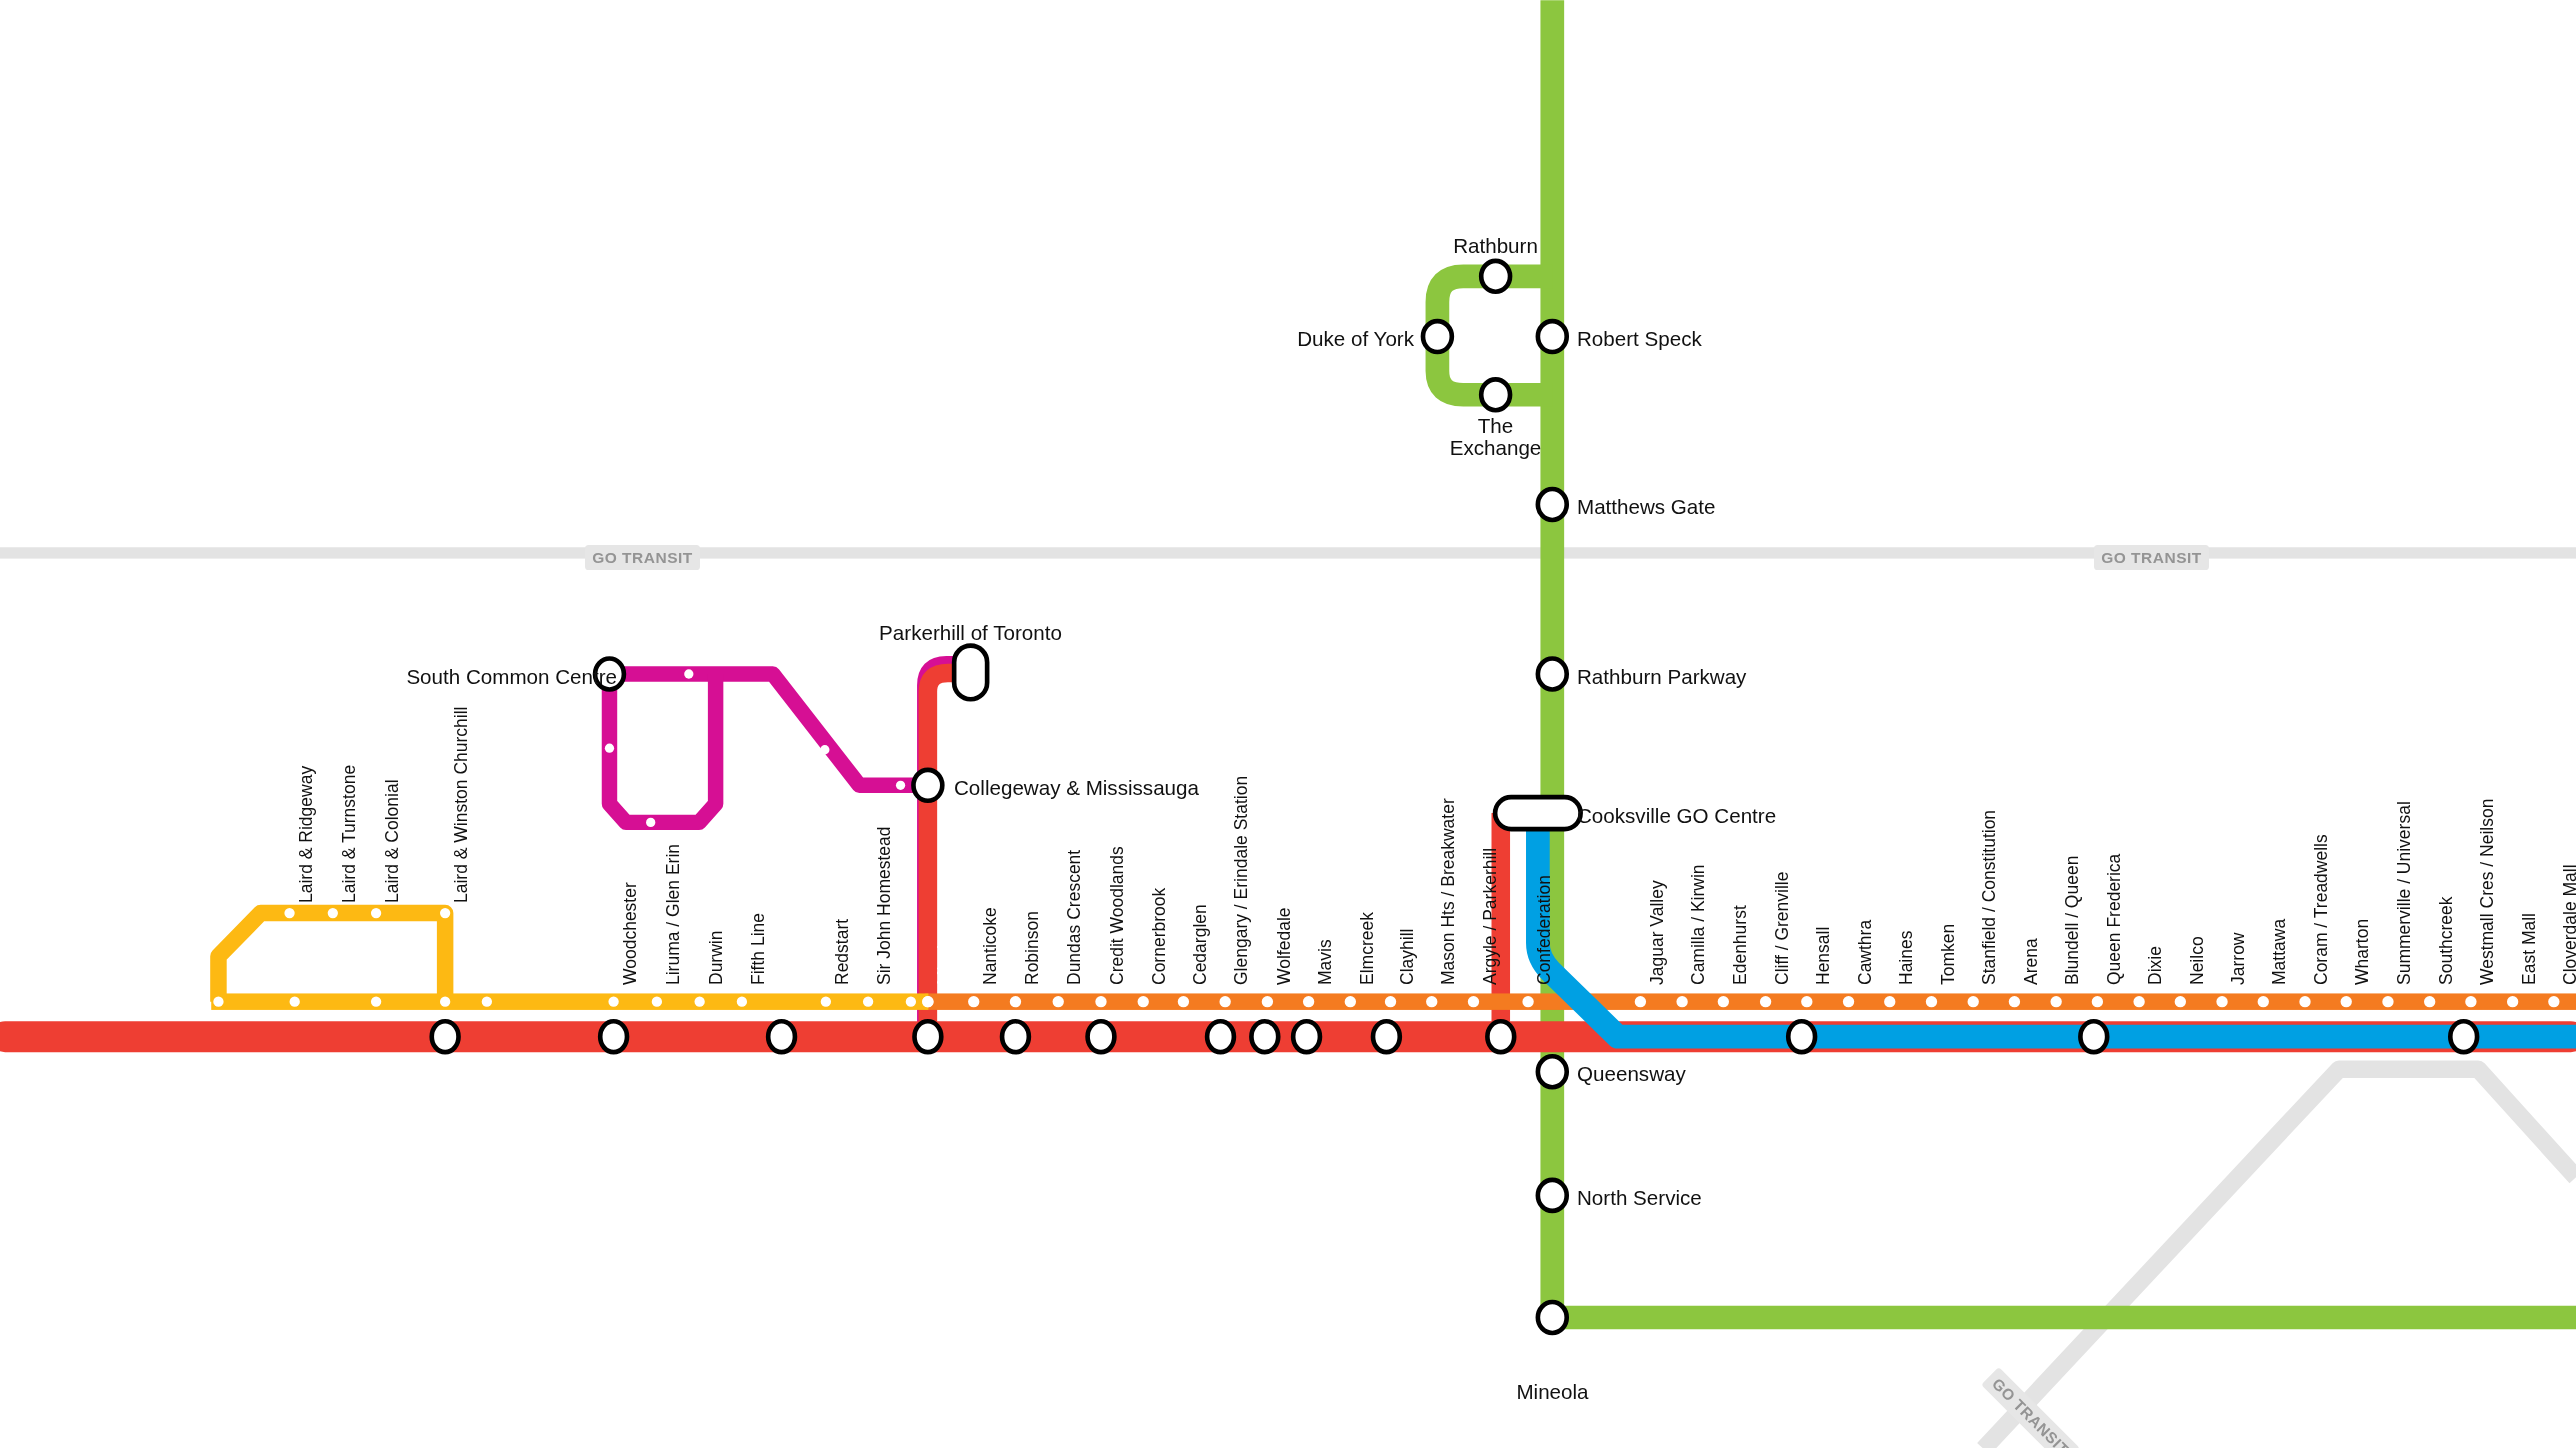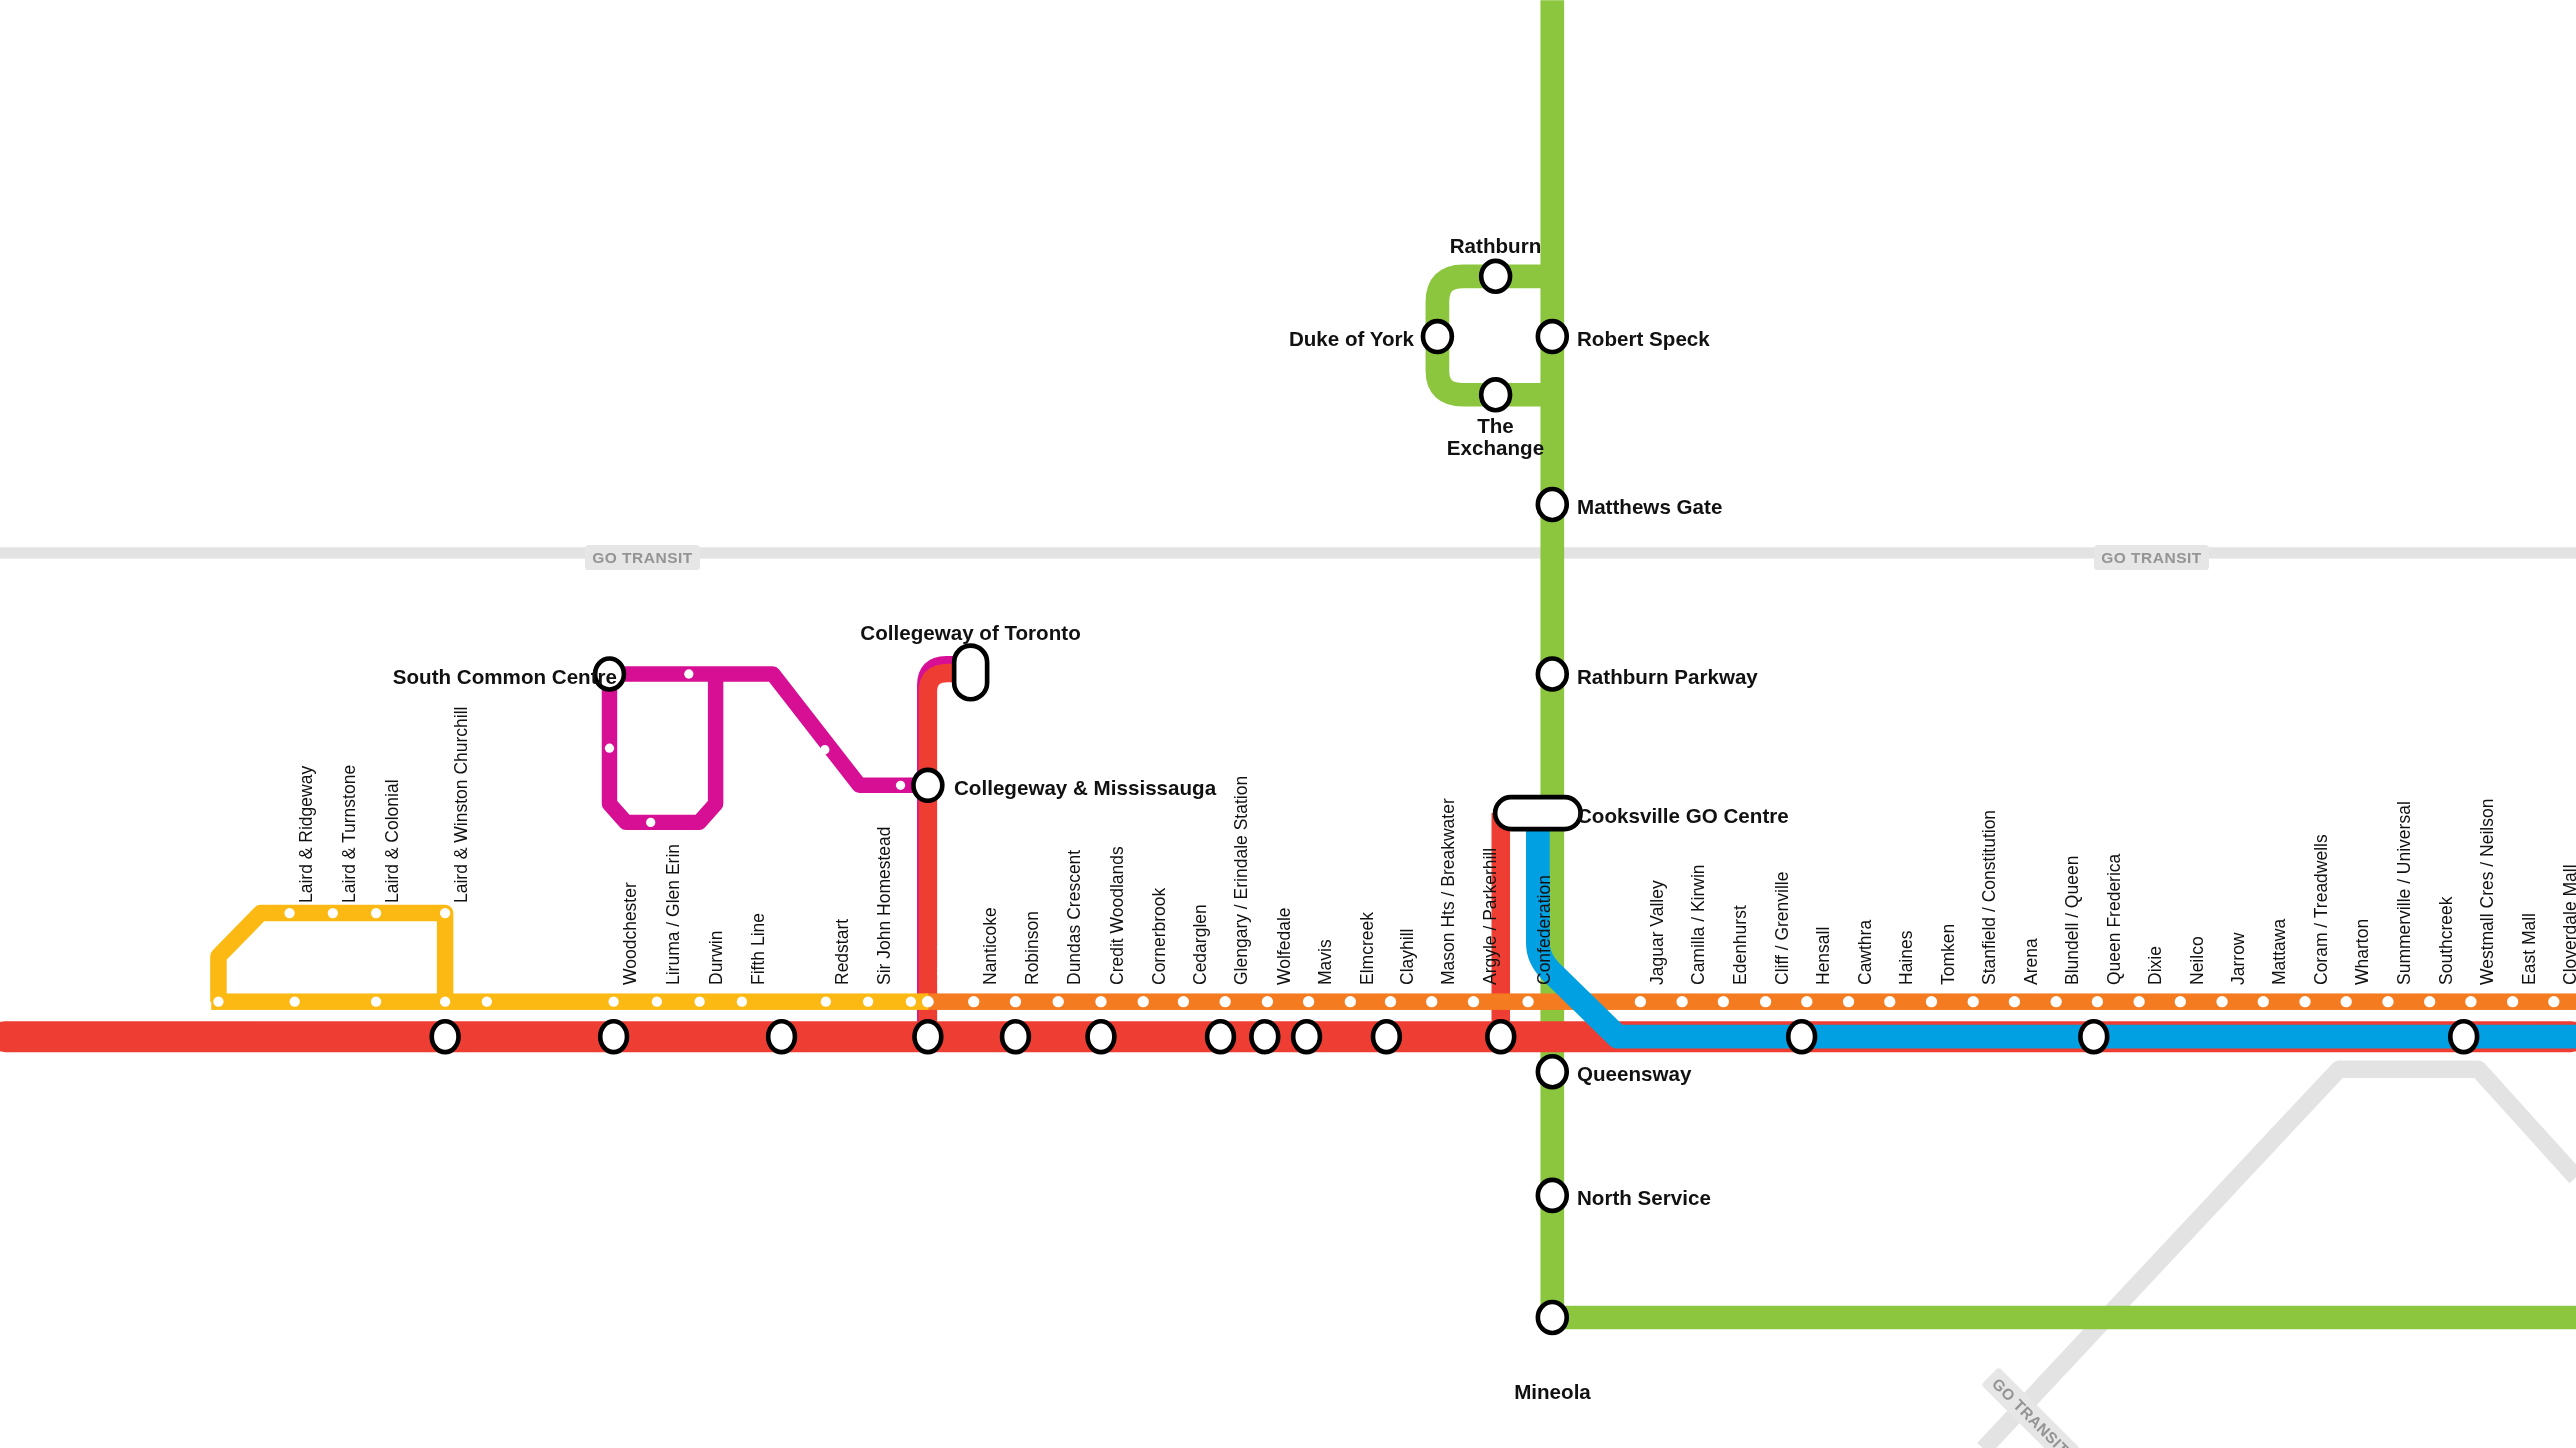--- a/index.html
+++ b/index.html
@@ -1,20 +1,20 @@
 <!DOCTYPE html>
 <html style="font-size:8.2px"><head>
 <meta charset="utf-8">
 <style>
   html,body{margin:0;padding:0;background:#fff;}
   body{font-family:"Liberation Sans",sans-serif;}
   #map-root{position:relative;width:2576px;height:1449px;background:#fff;overflow:hidden;}
   #map-svg{position:absolute;left:0;top:0;width:2576px;height:1449px;}
   .lbl{position:absolute;font-family:"Liberation Sans",sans-serif;white-space:nowrap;color:#111;}
-  .lbl-major{font-weight:bold;font-size:20.6px;}
+  .lbl-major{font-weight:normal;font-size:20.6px;}
   .lbl-vert{font-size:17.5px;transform-origin:0 0;transform:rotate(-90deg);}
   .lbl-vert.onred{color:#fff;}
   .go-badge{position:absolute;background:#e6e6e6;color:#949494;font-weight:bold;
             font-size:15.5px;letter-spacing:0.5px;padding:3.6px 7.2px;border-radius:3.6px;
             font-family:"Liberation Sans",sans-serif;}
   .go-badge.diag{transform-origin:50% 50%;}
 </style>
 </head>
 <body>
 
@@ -174,21 +174,21 @@
       <div class="lbl lbl-major" style="top: 327px; left: 0px; width: 1414px; text-align: right;">Duke of York</div>
       <div class="lbl lbl-major" style="top: 327px; left: 1577px;">Robert Speck</div>
       <div class="lbl lbl-major" style="top: 415px; left: 1341px; width: 309px; text-align: center; line-height: 1.05;">The<br>Exchange</div>
       <div class="lbl lbl-major" style="top: 495px; left: 1577px;">Matthews Gate</div>
       <div class="lbl lbl-major" style="top: 665px; left: 1577px;">Rathburn Parkway</div>
       <div class="lbl lbl-major" style="top: 804px; left: 1577px;">Cooksville GO Centre</div>
       <div class="lbl lbl-major" style="top: 1062px; left: 1577px;">Queensway</div>
       <div class="lbl lbl-major" style="top: 1186px; left: 1577px;">North Service</div>
       <div class="lbl lbl-major" style="top: 1340px; left: 1398px; width: 309px; text-align: center; margin-top: 40px;">Mineola</div>
       <div class="lbl lbl-major" style="top: 665px; left: 0px; width: 585px; text-align: right; padding-left: 32px;">South Common Centre</div>
-      <div class="lbl lbl-major" style="top: 621px; left: 816px; width: 309px; text-align: center;">Collegeway of Toronto</div>
+      <div class="lbl lbl-major" style="top: 621px; left: 816px; width: 309px; text-align: center;">Parkerhill of Toronto</div>
       <div class="lbl lbl-major" style="top: 776px; left: 954px;">Collegeway &amp; Mississauga</div>
     </div>
   <div id="vert-labels">
       <div class="lbl lbl-vert" style="left: 296px; top: 903px;">Laird &amp; Ridgeway</div>
       <div class="lbl lbl-vert" style="left: 339px; top: 903px;">Laird &amp; Turnstone</div>
       <div class="lbl lbl-vert" style="left: 382px; top: 903px;">Laird &amp; Colonial</div>
       <div class="lbl lbl-vert" style="left: 451px; top: 903px;">Laird &amp; Winston Churchill</div>
       <div class="lbl lbl-vert" style="left: 620px; top: 985px;">Woodchester</div>
       <div class="lbl lbl-vert" style="left: 663px; top: 985px;">Liruma / Glen Erin</div>
       <div class="lbl lbl-vert" style="left: 706px; top: 985px;">Durwin</div>

